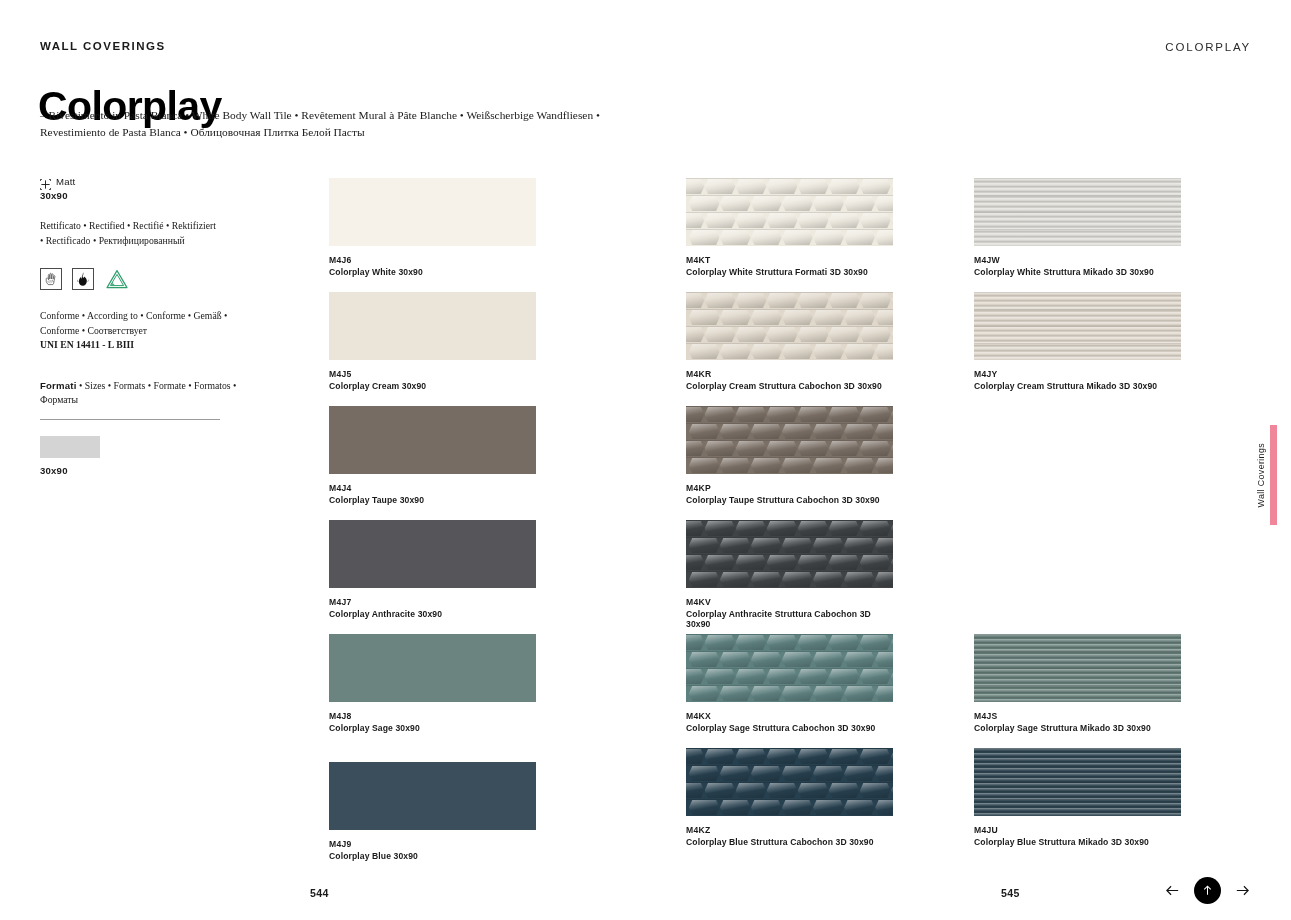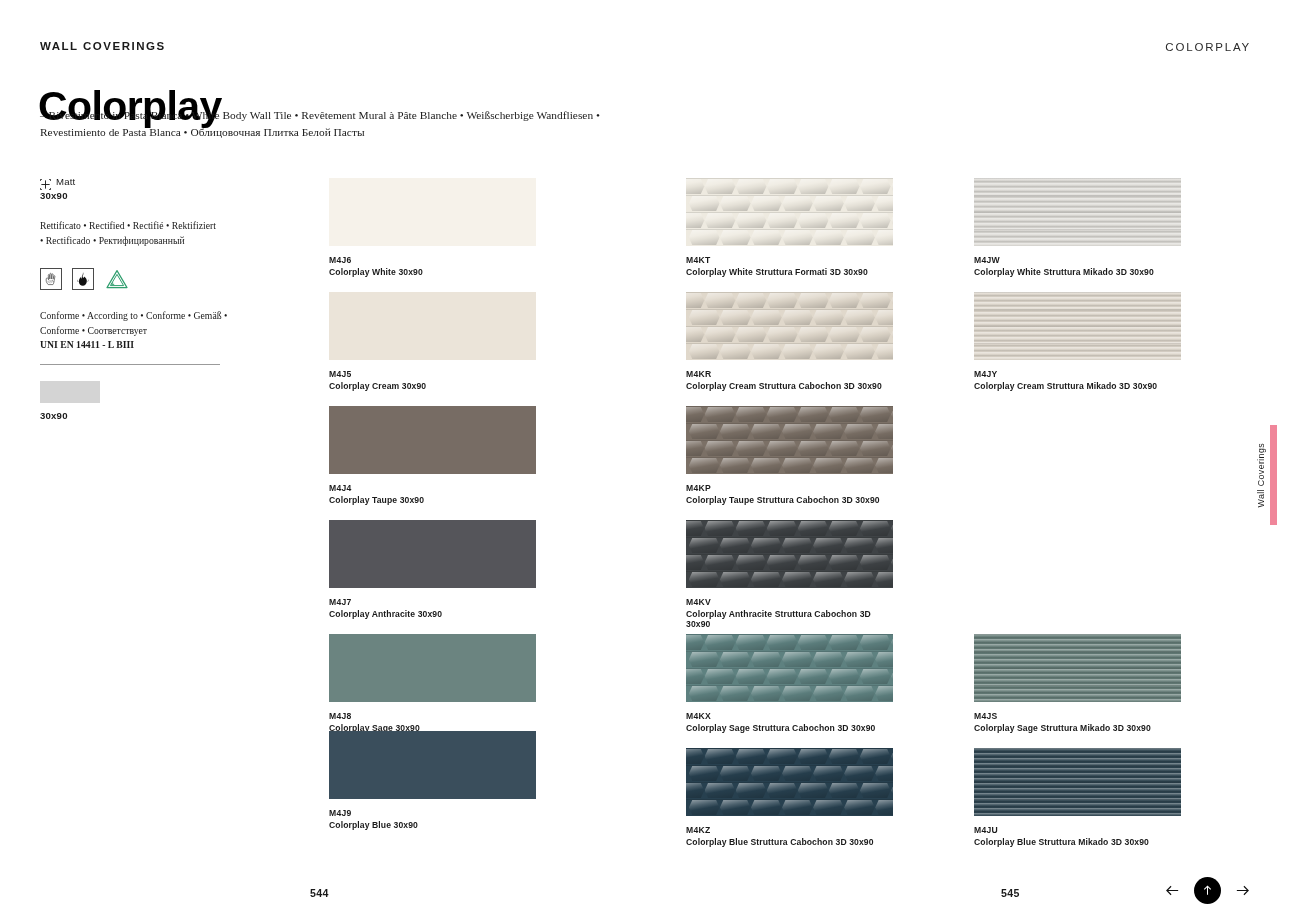--- a/index.html
+++ b/index.html
@@ -198,20 +198,23 @@
         <path d="M9.2 16.3 L6.6 16.3 L7.8 14.2" fill="none" stroke="#2f9e6e" stroke-width="1"></path>
       </svg>
     </span>
   </div>
 
   <div class="serif-block conforme">
     <span>Conforme • According to • Conforme • Gemäß • Conforme • Соответствует</span><br>
     <span class="std">UNI EN 14411 - L BIII</span>
   </div>
 
+  <div class="serif-block formati">
+    <b>Formati</b><span> • Sizes • Formats • Formate • Formatos • Форматы</span>
+  </div>
   <div class="divider"></div>
 
   <div class="fmt-swatch" style="background: rgb(212, 212, 212);"></div>
   <div class="fmt-label">30x90</div>
 </div>
 
 <div class="grid" id="product-grid">
     <div class="item" style="left: 0px; top: 0px;">
       <span class="swatch">
         <span class="tex tex-flat" style="--base:#f6f2ea"></span>
@@ -520,21 +523,21 @@
     <div class="item" style="left: 645px; top: 456px;">
       <span class="swatch">
         <span class="tex tex-mik" style="--base:#657d78">
           <span class="lines"></span>
           <span class="thick"></span>
         </span>
       </span>
       <div class="code">M4JS</div>
       <div class="desc">Colorplay Sage Struttura Mikado 3D 30x90</div>
     </div>
-    <div class="item" style="left: 0px; top: 553px;">
+    <div class="item" style="left: 0px; top: 584px;">
       <span class="swatch">
         <span class="tex tex-flat" style="--base:#3a4e5c"></span>
       </span>
       <div class="code">M4J9</div>
       <div class="desc">Colorplay Blue 30x90</div>
     </div>
     <div class="item" style="left: 357px; top: 570px;">
       <span class="swatch">
         <span class="tex tex-cab" style="--base:#27404f">
           <span class="band" style="top:0%">

